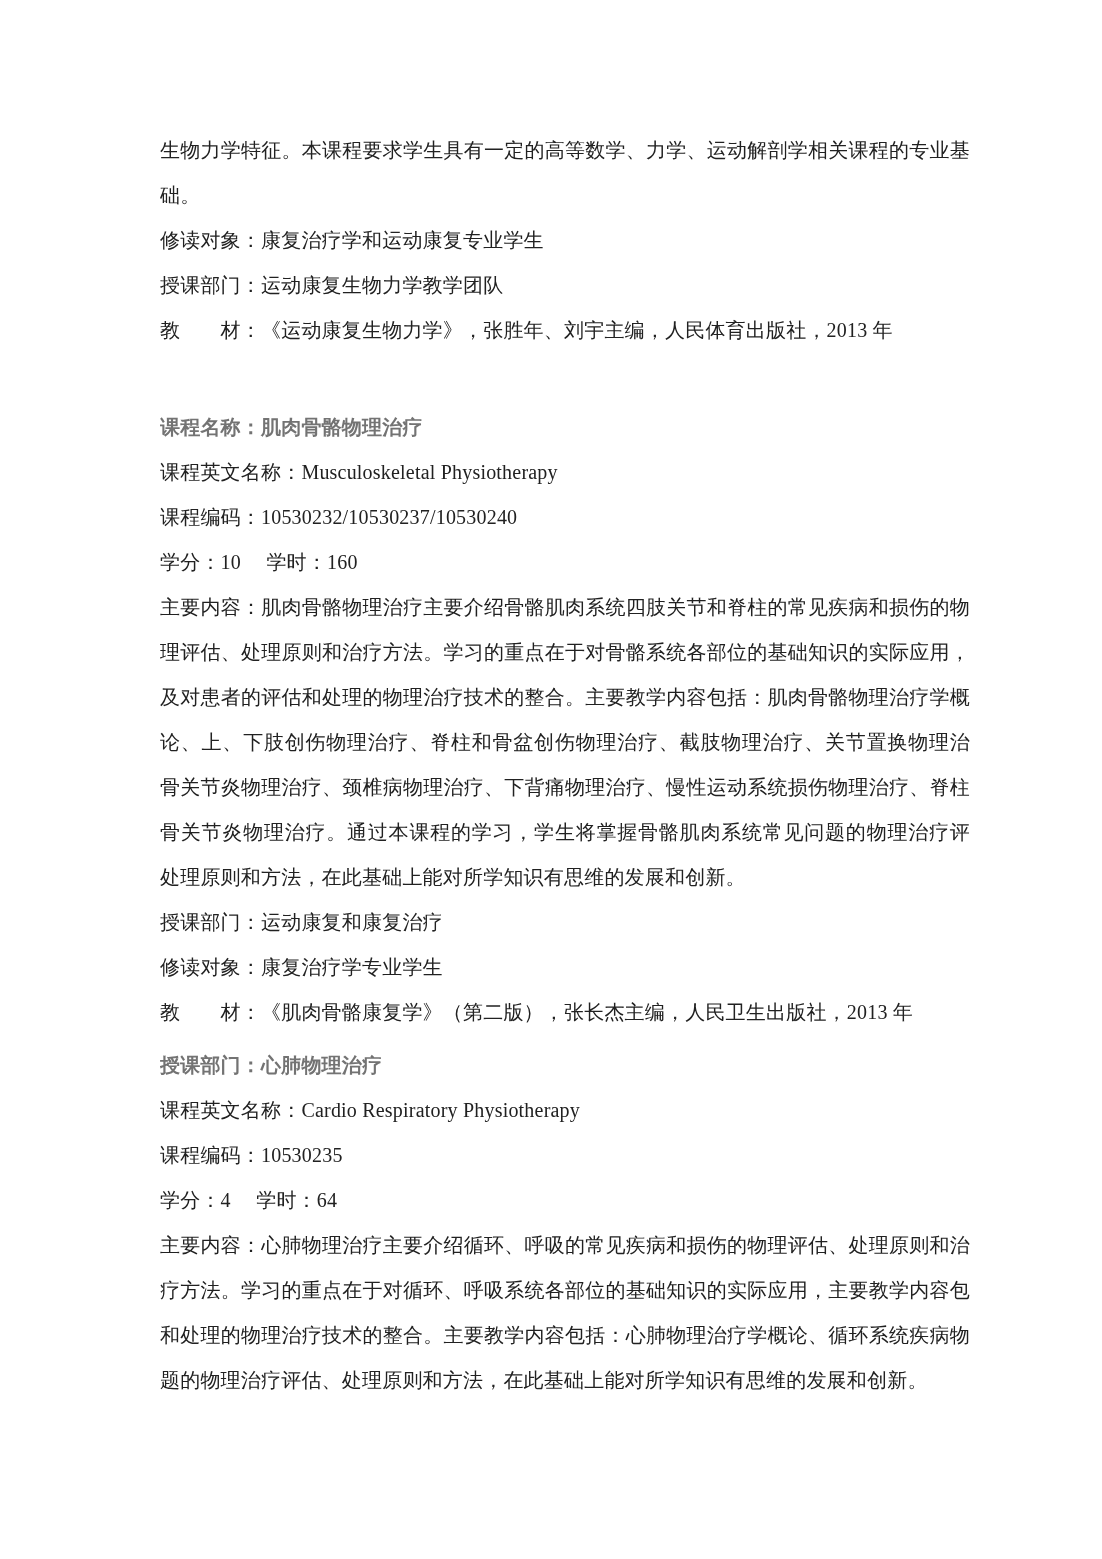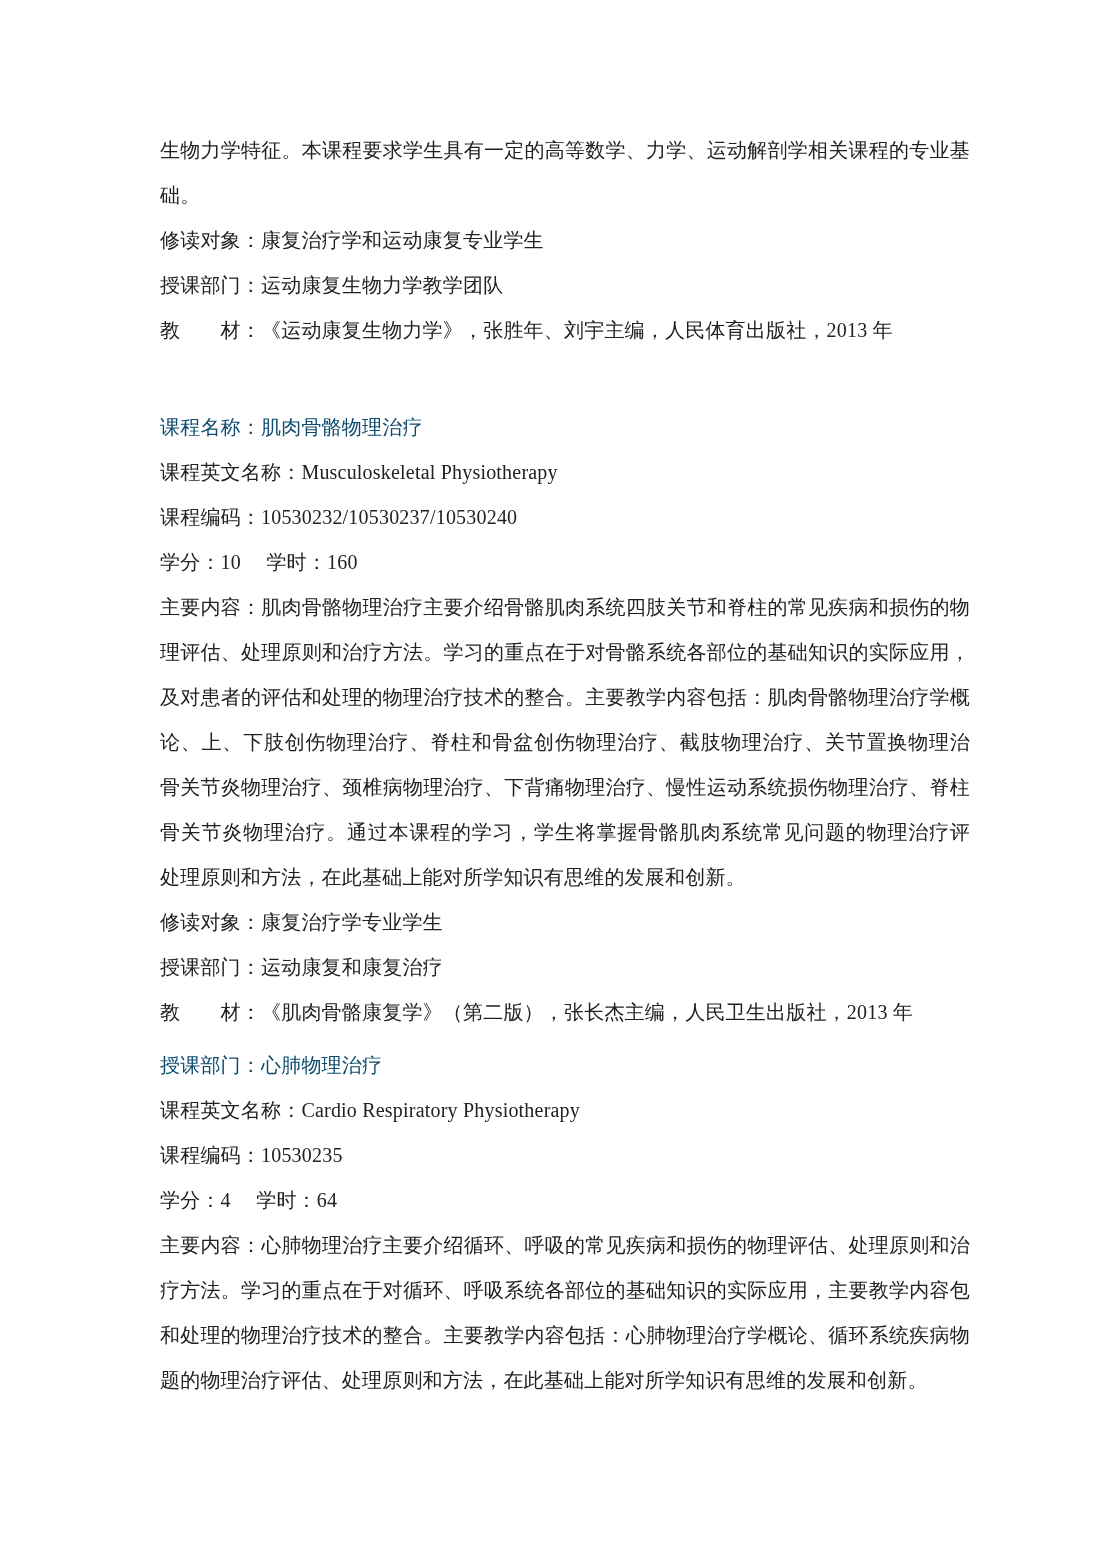--- a/index.html
+++ b/index.html
@@ -29,22 +29,22 @@
     height: 45px;
     overflow: hidden;
     text-align: left;
     letter-spacing: 0.2px;
   }
   .just {
     text-align: justify;
     text-align-last: justify;
   }
   .bold {
-    font-weight: 400;
-    color: #0c4a6e;
+    font-weight: 700;
+    color: #737373;
   }
   .gap-lg { height: 52px; }
   .gap-sm { height: 8px; }
 </style>
 </head>
 <body>
 
 <div class="page">
   <div class="content">
 
@@ -63,22 +63,22 @@
       <div class="line">课程英文名称：Musculoskeletal Physiotherapy</div>
       <div class="line">课程编码：10530232/10530237/10530240</div>
       <div class="line">学分：10　 学时：160</div>
       <div class="line just">主要内容：肌肉骨骼物理治疗主要介绍骨骼肌肉系统四肢关节和脊柱的常见疾病和损伤的物</div>
       <div class="line just">理评估、处理原则和治疗方法。学习的重点在于对骨骼系统各部位的基础知识的实际应用，</div>
       <div class="line just">及对患者的评估和处理的物理治疗技术的整合。主要教学内容包括：肌肉骨骼物理治疗学概</div>
       <div class="line just">论、上、下肢创伤物理治疗、脊柱和骨盆创伤物理治疗、截肢物理治疗、关节置换物理治疗、</div>
       <div class="line just">骨关节炎物理治疗、颈椎病物理治疗、下背痛物理治疗、慢性运动系统损伤物理治疗、脊柱</div>
       <div class="line just">骨关节炎物理治疗。通过本课程的学习，学生将掌握骨骼肌肉系统常见问题的物理治疗评估、</div>
       <div class="line">处理原则和方法，在此基础上能对所学知识有思维的发展和创新。</div>
+      <div class="line">授课部门：运动康复和康复治疗</div>
       <div class="line">修读对象：康复治疗学专业学生</div>
-      <div class="line">授课部门：运动康复和康复治疗</div>
       <div class="line">教　　材：《肌肉骨骼康复学》（第二版），张长杰主编，人民卫生出版社，2013 年</div>
     </div>
 
     <div class="gap-sm"></div>
 
     <div class="section">
       <div class="line bold">授课部门：心肺物理治疗</div>
       <div class="line">课程英文名称：Cardio Respiratory Physiotherapy</div>
       <div class="line">课程编码：10530235</div>
       <div class="line">学分：4　 学时：64</div>

